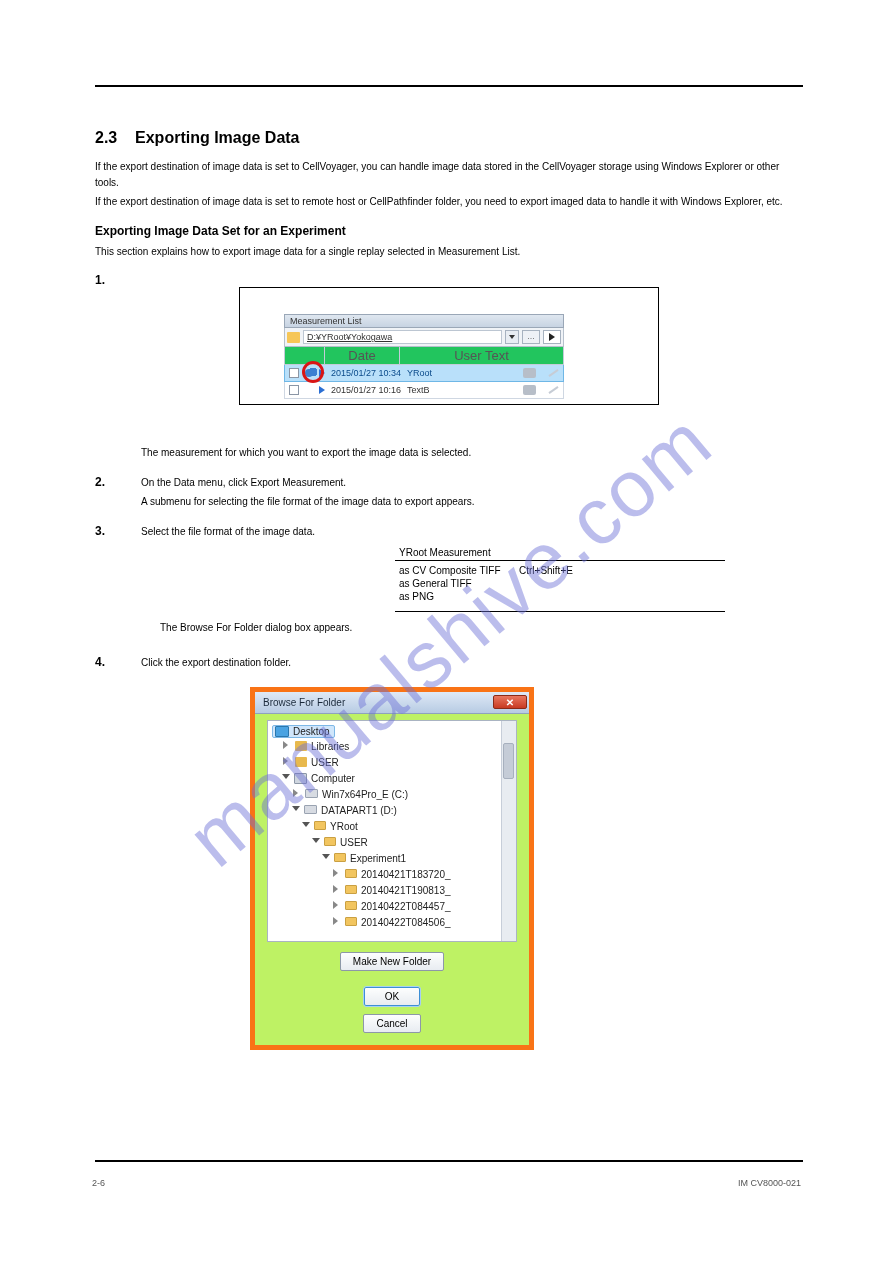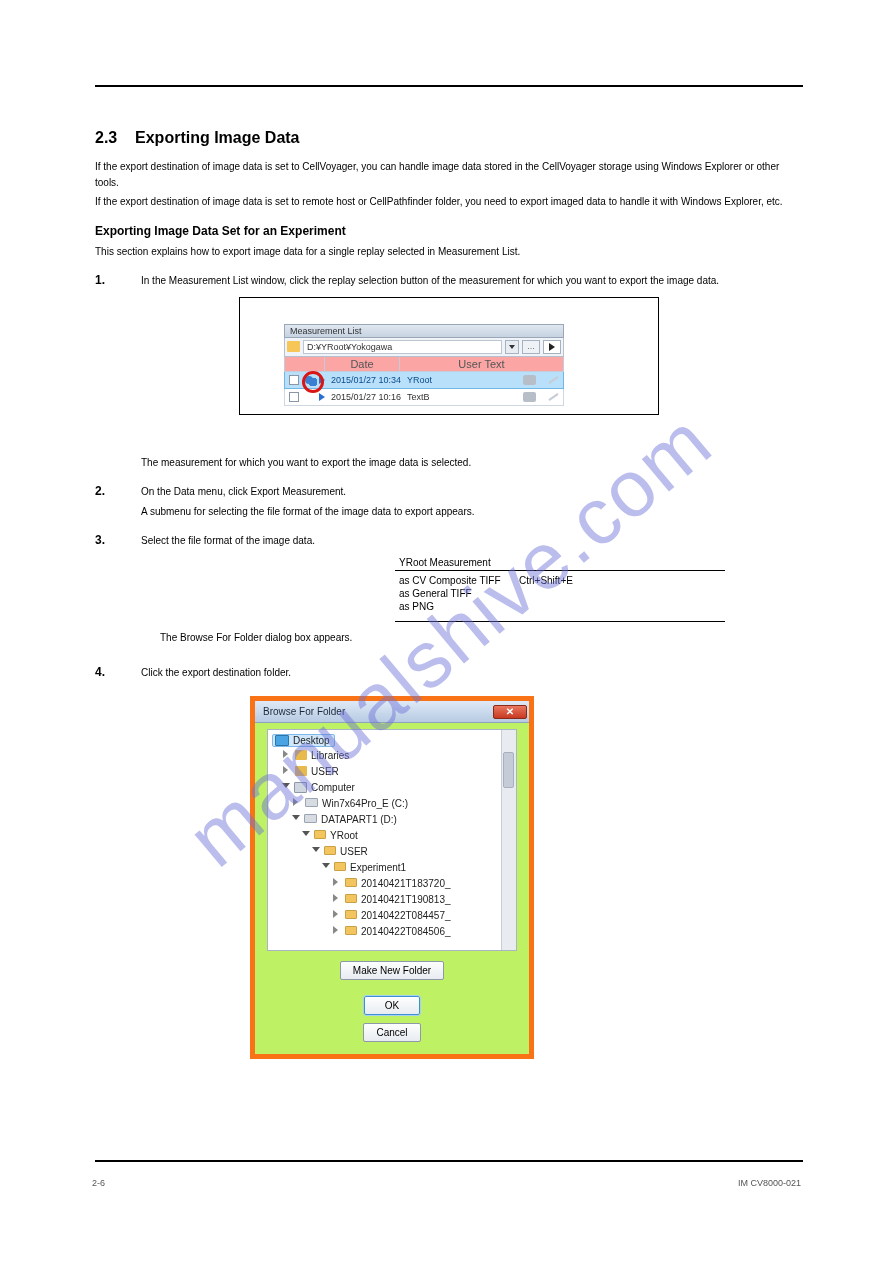--- a/index.html
+++ b/index.html
@@ -13,27 +13,27 @@
 
 
 .wm { position: absolute; top: 640px; left: 450px; color: #6b6fd6; opacity: .45; font-size: 80px; font-weight: 400; letter-spacing: 2px; transform: translate(-50%,-50%) rotate(-40deg); pointer-events: none; user-select: none; font-family: "Segoe UI", Arial, sans-serif; }
 
 
 .shot-frame { border: 1px solid #000; width: 420px; height: 118px; margin: 0 auto 40px; padding: 26px 0 0 44px; position: relative; }
 .ml { width: 280px; font-family: "Segoe UI", Tahoma, sans-serif; font-size: 9px; color: #333; }
 .ml-title { background: linear-gradient(#dfe7f0,#c7d3e2); border: 1px solid #9aa7b7; padding: 1px 5px; font-size: 9px; }
 .ml-path-row { display: flex; background: #f0f3f7; border: 1px solid #b6c0cc; border-top: none; padding: 2px; gap: 3px; }
 .fld-icon { width: 13px; height: 11px; background: #f6c657; border-radius: 1px; align-self: center; }
-.path-in { flex: 1; background: #fff; border: 1px solid #bcc6d2; height: 14px; font-size: 9px; padding: 0 3px; line-height: 12px; }
+.path-in { flex: 1; background: #fff; border: 1px solid #bcc6d2; height: 14px; font-size: 9px; padding: 0 3px; line-height: 12px; text-decoration: underline; }
 .combo-btn { width: 14px; height: 14px; background: #e8edf3; border: 1px solid #a7b2c0; display: flex; align-items: center; justify-content: center; }
 .dots-btn { width: 18px; height: 14px; background: #eef1f6; border: 1px solid #a7b2c0; font-size: 8px; text-align: center; line-height: 12px; }
 .play-btn { width: 18px; height: 14px; background: #fff; border: 1px solid #a7b2c0; display: flex; align-items: center; justify-content: center; }
 .tri-down { border-left: 3px solid transparent; border-right: 3px solid transparent; border-top: 4px solid #333; }
 .tri-play { border-top: 4px solid transparent; border-bottom: 4px solid transparent; border-left: 6px solid #222; }
-.ml-head { display: flex; background: #fca5a5; border: 1px solid #c3ccd8; border-top: none; font-size: 11px; color: #555; }
+.ml-head { display: flex; background: #22c55e; border: 1px solid #c3ccd8; border-top: none; font-size: 13px; color: #555; }
 .ml-th1 { width: 40px; border-right: 1px solid #c3ccd8; }
 .ml-th2 { flex: 0 0 75px; text-align: center; padding: 1px 0; border-right: 1px solid #c3ccd8; }
 .ml-th3 { flex: 1; text-align: center; padding: 1px 0; }
 .ml-row { display: flex; border: 1px solid #cfd7e2; border-top: none; font-size: 9px; align-items: center; height: 17px; gap: 6px; padding: 0 4px; }
 .ml-row.sel { background: #b9e0fa; border-color: #6fb7e6; color: #0b4b8b; font-weight: 500; }
 .chk { width: 10px; height: 10px; border: 1px solid #8b96a5; background: #fff; }
 .arrow-blue { width: 0; height: 0; border-top: 4px solid transparent; border-bottom: 4px solid transparent; border-left: 6px solid #2b6fd3; }
 .cam-icon { width: 13px; height: 10px; background: #b7bec8; border-radius: 2px; position: relative; margin-left: auto; }
 .pen-icon { width: 11px; height: 2px; background: #c6ccd5; transform: rotate(-35deg); margin-left: 6px; }
 .red-circle { position: absolute; left: 62px; top: 73px; width: 22px; height: 22px; border: 3px solid #d91515; border-radius: 50%; background: radial-gradient(circle,#3a7fd1 0 38%,transparent 39%); pointer-events:none;}
@@ -88,21 +88,20 @@
   </div>
 
   <div class="body-text">If the export destination of image data is set to CellVoyager, you can handle image data stored in the CellVoyager storage using Windows Explorer or other tools.</div>
   <div class="body-text" style="margin-top:-10px">If the export destination of image data is set to remote host or CellPathfinder folder, you need to export imaged data to handle it with Windows Explorer, etc.</div>
 
   <div class="subtitle" style="font-weight:bold">Exporting Image Data Set for an Experiment</div>
   <div class="body-text">This section explains how to export image data for a single replay selected in Measurement List.</div>
 
   <div style="display:flex;gap:24px;">
     <div style="width:22px;font-size:12px;font-weight:bold">1.</div>
-    <div class="body-text" style="flex:1;margin-bottom:8px">In the Measurement List window, click the replay selection button of the measurement for which you want to export the image data.</div>
   </div>
 
   <div class="shot-frame">
     <div class="ml">
       <div class="ml-title">Measurement List</div>
       <div class="ml-path-row">
         <span class="fld-icon"></span>
         <div class="path-in">D:¥YRoot¥Yokogawa</div>
         <div class="combo-btn">
             <div class="tri-down"></div>

